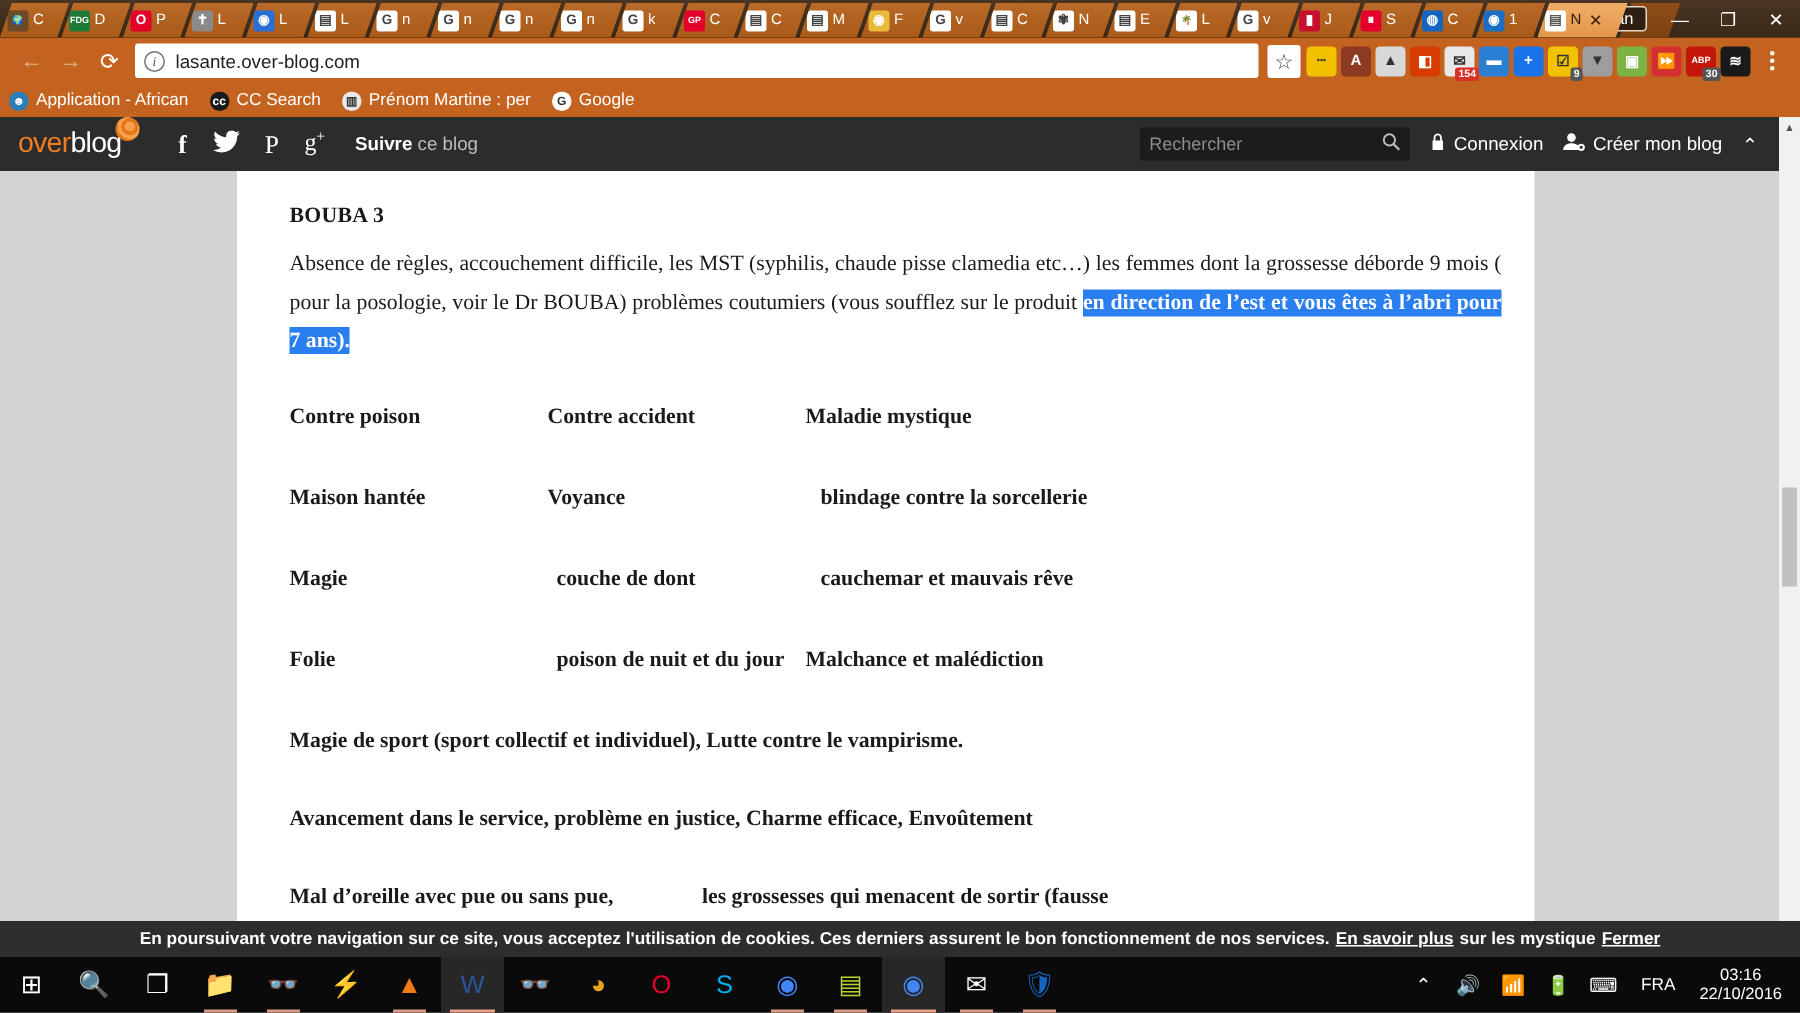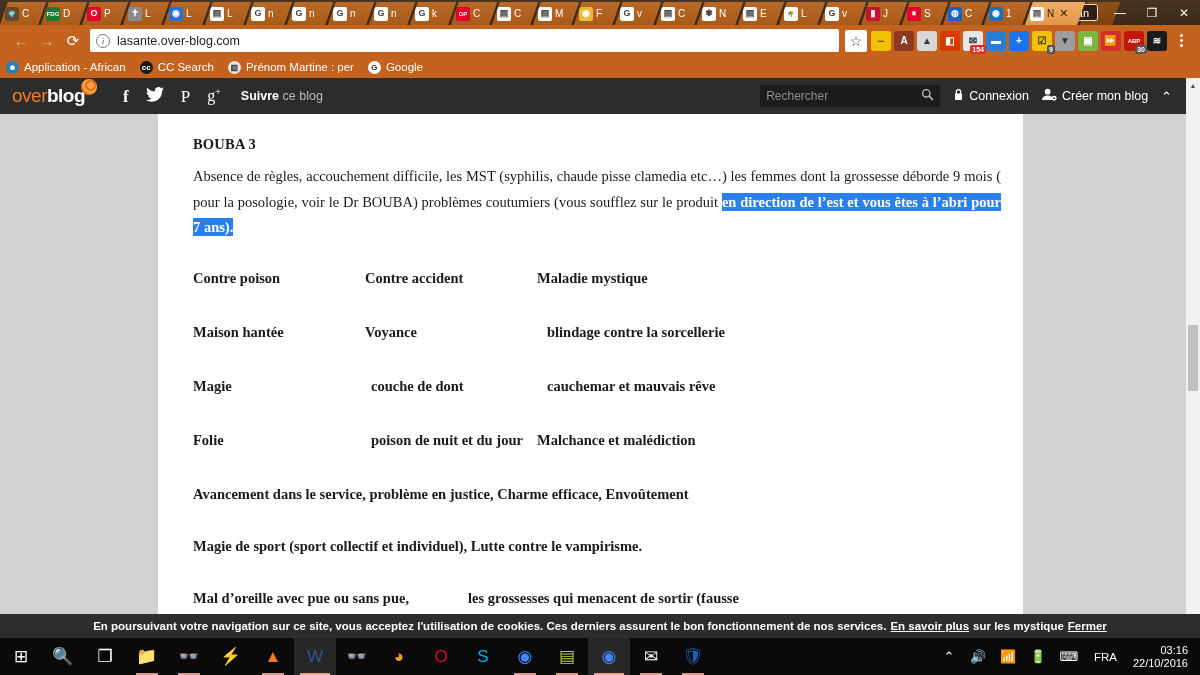--- a/index.html
+++ b/index.html
@@ -82,21 +82,21 @@
   .bm { display:flex; align-items:center; gap:5px; font-size:11.5px; color:#fff; white-space:nowrap; max-width:160px; overflow:hidden; }
   .bm .bmi { width:13px;height:13px;border-radius:50%;display:flex;align-items:center;justify-content:center;font-size:8px;font-weight:bold;flex:0 0 13px; }
 
   
   .viewport { position:absolute; left:0; top:78px; width:1200px; height:560px; background:#d2d2d2; overflow:hidden; }
 
   
   .oblog { position:absolute; left:0; top:0; width:1186px; height:36px; background:#2c2c2c; display:flex; align-items:center; padding-left:12px; }
   .oblogo { font-size:19px; color:#fff; font-weight:bold; letter-spacing:-0.5px; position:relative; }
   .oblogo .over { color:#f07d20; font-weight:normal; }
-  .oblogo .blog { color:#fff; font-weight:bold;text-align:right; }
+  .oblogo .blog { color:#fff; font-weight:normal;text-align:right; }
   .swirl { display:inline-block; width:16px; height:16px; border-radius:50%;
            background:radial-gradient(circle at 60% 40%, #f5a04a 0 24%, #e8751a 24% 42%, #f5a04a 42% 60%, #e8751a 60% 100%);
            position:relative; top:-7px; left:-4px; }
   .socials { display:flex; align-items:center; gap:17px; margin-left:22px; color:#fff; }
   .soc { font-size:17px; color:#fff; line-height:1; }
   .suivre { margin-left:20px; font-size:12.5px; color:#bdbdbd; }
   .suivre b { color:#fff; }
   .obright { position:absolute; right:14px; top:0; height:36px; display:flex; align-items:center; gap:13px; }
   .searchbox { width:180px;height:22px;background:#1c1c1c;display:flex;align-items:center;
      padding:0 6px; color:#8d8d8d; font-size:12px; justify-content:space-between;}
@@ -136,21 +136,21 @@
 
   
   .taskbar { position:absolute; left:0; top:638px; width:1200px; height:37px; background:#0a0a0a; display:flex; align-items:center; }
   .tb-item { width:42px; height:37px; display:flex; align-items:center; justify-content:center; position:relative; }
   .tb-item.active { background:#272727; }
   .tb-item.active::after { content:""; position:absolute; left:6px; right:6px; bottom:0; height:2px; background:#e6a28a; }
   .tb-item.open::after { content:""; position:absolute; left:10px; right:10px; bottom:0; height:2px; background:#d99b85; }
   .tray { position:absolute; right:0; top:0; height:37px; display:flex; align-items:center; gap:0; }
   .tray-ic { width:30px;height:37px;display:flex;align-items:center;justify-content:center;color:#fff;font-size:13px; }
   .tray-lang { color:#fff; font-size:11.5px; padding:0 10px; }
-  .tray-clock { color:#fff; font-size:11px; text-align:right; line-height:13px; padding:0 12px 0 6px; }
+  .tray-clock { color:#fff; font-size:11px; text-align:center; line-height:13px; padding:0 12px 0 6px; }
 </style>
 </head>
 <body>
 
 <div class="browser">
 
   <div class="tabstrip">
     <div id="tabs-host" style="display:flex;align-items:flex-end;">
         <div class="tab">
           <span class="favicon" style="background: rgb(107, 74, 42); color: rgb(255, 255, 255); font-size: 6px;">🌍</span>
@@ -388,22 +388,22 @@
               <div class="c2 offset-l">couche de dont</div>
               <div class="c3 offset-l2">cauchemar et mauvais rêve</div>
             </div>
             <div class="rw">
               <div class="c1">Folie</div>
               <div class="c2 offset-l" style="flex: 0 0 172px;">poison de nuit et du jour</div>
               <div class="c3">Malchance et malédiction</div>
             </div>
           </div>
 
+        <div class="rw wide" style="margin-bottom:30px;">Magie de sport (sport collectif et individuel), Lutte contre le vampirisme.</div>
         <div class="rw wide" style="margin-bottom:30px;">Avancement dans le service, problème en justice,   Charme efficace, Envoûtement</div>
-        <div class="rw wide" style="margin-bottom:30px;">Magie de sport (sport collectif et individuel), Lutte contre le vampirisme.</div>
 
         <div class="rw" style="margin-bottom:8px;">
           <div class="c1" style="flex:0 0 275px;width:275px;">Mal d’oreille avec pue ou sans pue,</div>
           <div class="c3">les grossesses qui menacent de sortir (fausse</div>
         </div>
         <div class="rw" style="margin-bottom:0;">
           <div class="c1" style="flex:0 0 310px;width:310px;">couche)  les grossesses avec les pieds enflés,</div>
           <div class="c2" style="flex:0 0 200px;width:200px;">verre des femmes,</div>
           <div class="c3">Pipi au lit</div>
         </div>

